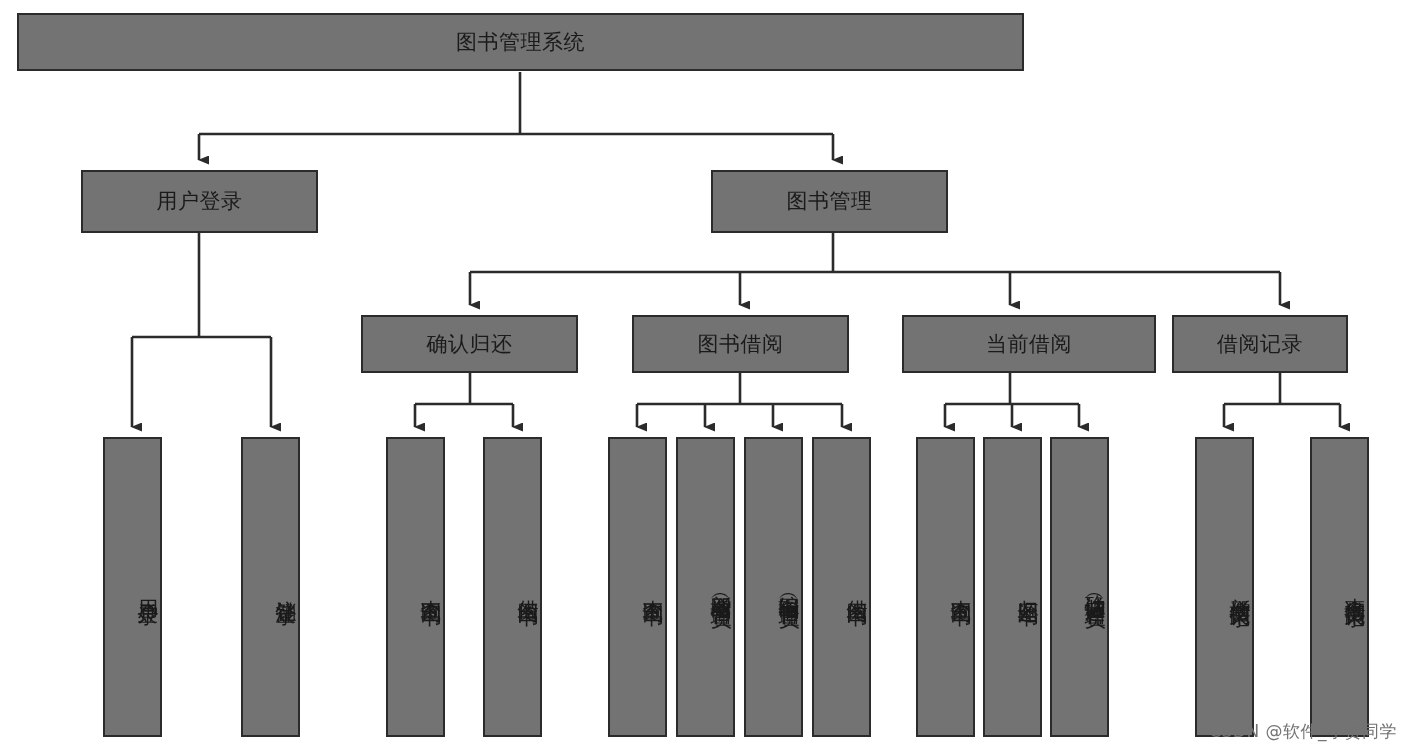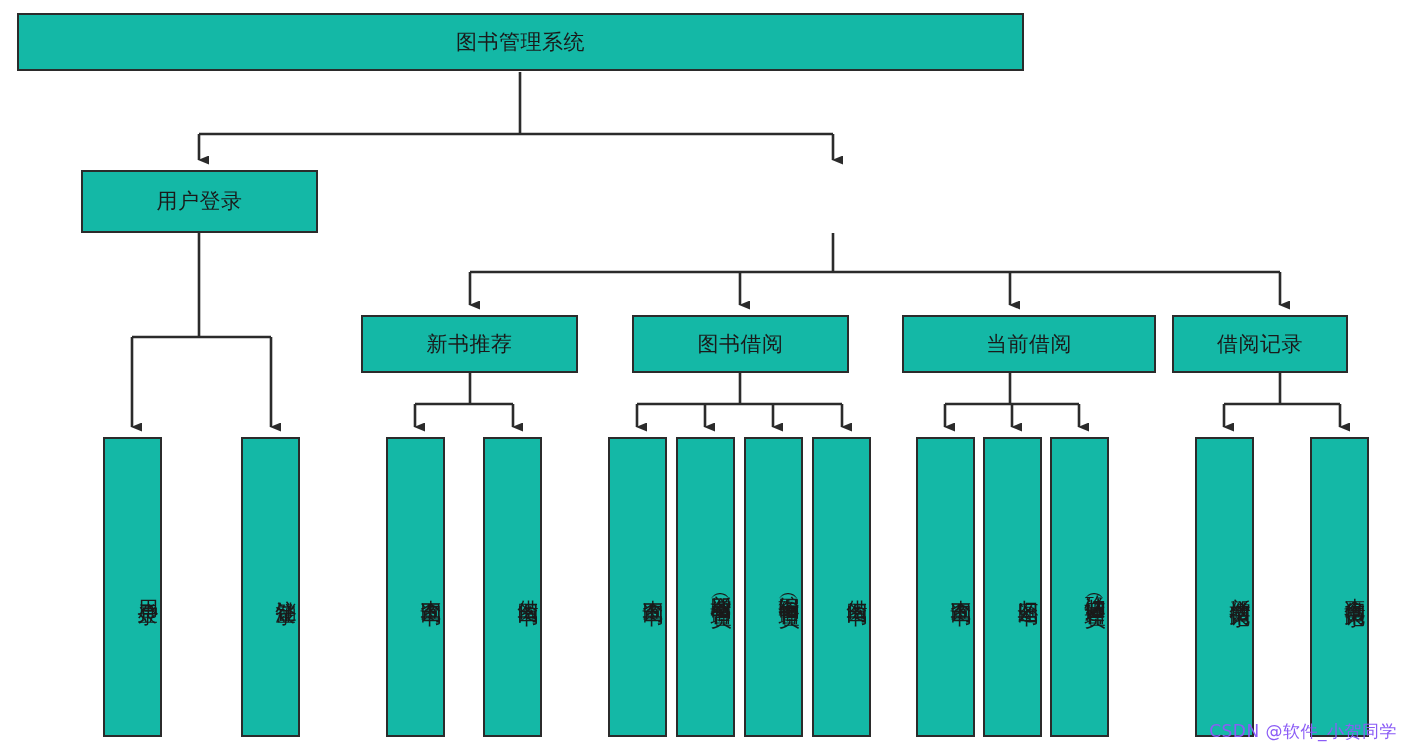--- a/index.html
+++ b/index.html
@@ -18,21 +18,21 @@
   #wires {
     position: absolute;
     left: 0; top: 0;
     width: 1405px;
     height: 747px;
     pointer-events: none;
   }
   .node {
     position: absolute;
     box-sizing: border-box;
-    background: #14b8a6;
+    background: #737373;
     border: 2px solid #2b2b2b;
     display: flex;
     align-items: center;
     justify-content: center;
     color: #1a1a1a;
     line-height: 1.18;
     text-align: center;
   }
   .node.h {
     font-size: 21px;
@@ -51,21 +51,21 @@
   .node.v span {
     writing-mode: vertical-rl;
     text-orientation: upright;
     white-space: normal;
   }
   .watermark {
     position: absolute;
     right: 8px;
     bottom: 4px;
     font-size: 17px;
-    color: #8b5cf6;
+    color: #737373;
     letter-spacing: 0.5px;
     white-space: nowrap;
   }
 </style>
 </head>
 <body>
 
 <div id="canvas">
 
   <svg id="wires" viewBox="0 0 1405 747" xmlns="http://www.w3.org/2000/svg">
@@ -118,23 +118,26 @@
     </g>
   </svg>
 
   <div class="node h" style="left:17px; top:13px; width:1007px; height:58px;">
     <span>图书管理系统</span>
   </div>
 
   <div class="node h" style="left:81px; top:170px; width:237px; height:63px;">
     <span>用户登录</span>
   </div>
+  <div class="node h" style="left:711px; top:170px; width:237px; height:63px;">
+    <span>图书管理</span>
+  </div>
 
   <div class="node h" style="left:361px; top:315px; width:217px; height:58px;">
-    <span>新书推荐</span>
+    <span>确认归还</span>
   </div>
   <div class="node h" style="left:632px; top:315px; width:217px; height:58px;">
     <span>图书借阅</span>
   </div>
   <div class="node h" style="left:902px; top:315px; width:254px; height:58px;">
     <span>当前借阅</span>
   </div>
   <div class="node h" style="left:1172px; top:315px; width:176px; height:58px;">
     <span>借阅记录</span>
   </div>

